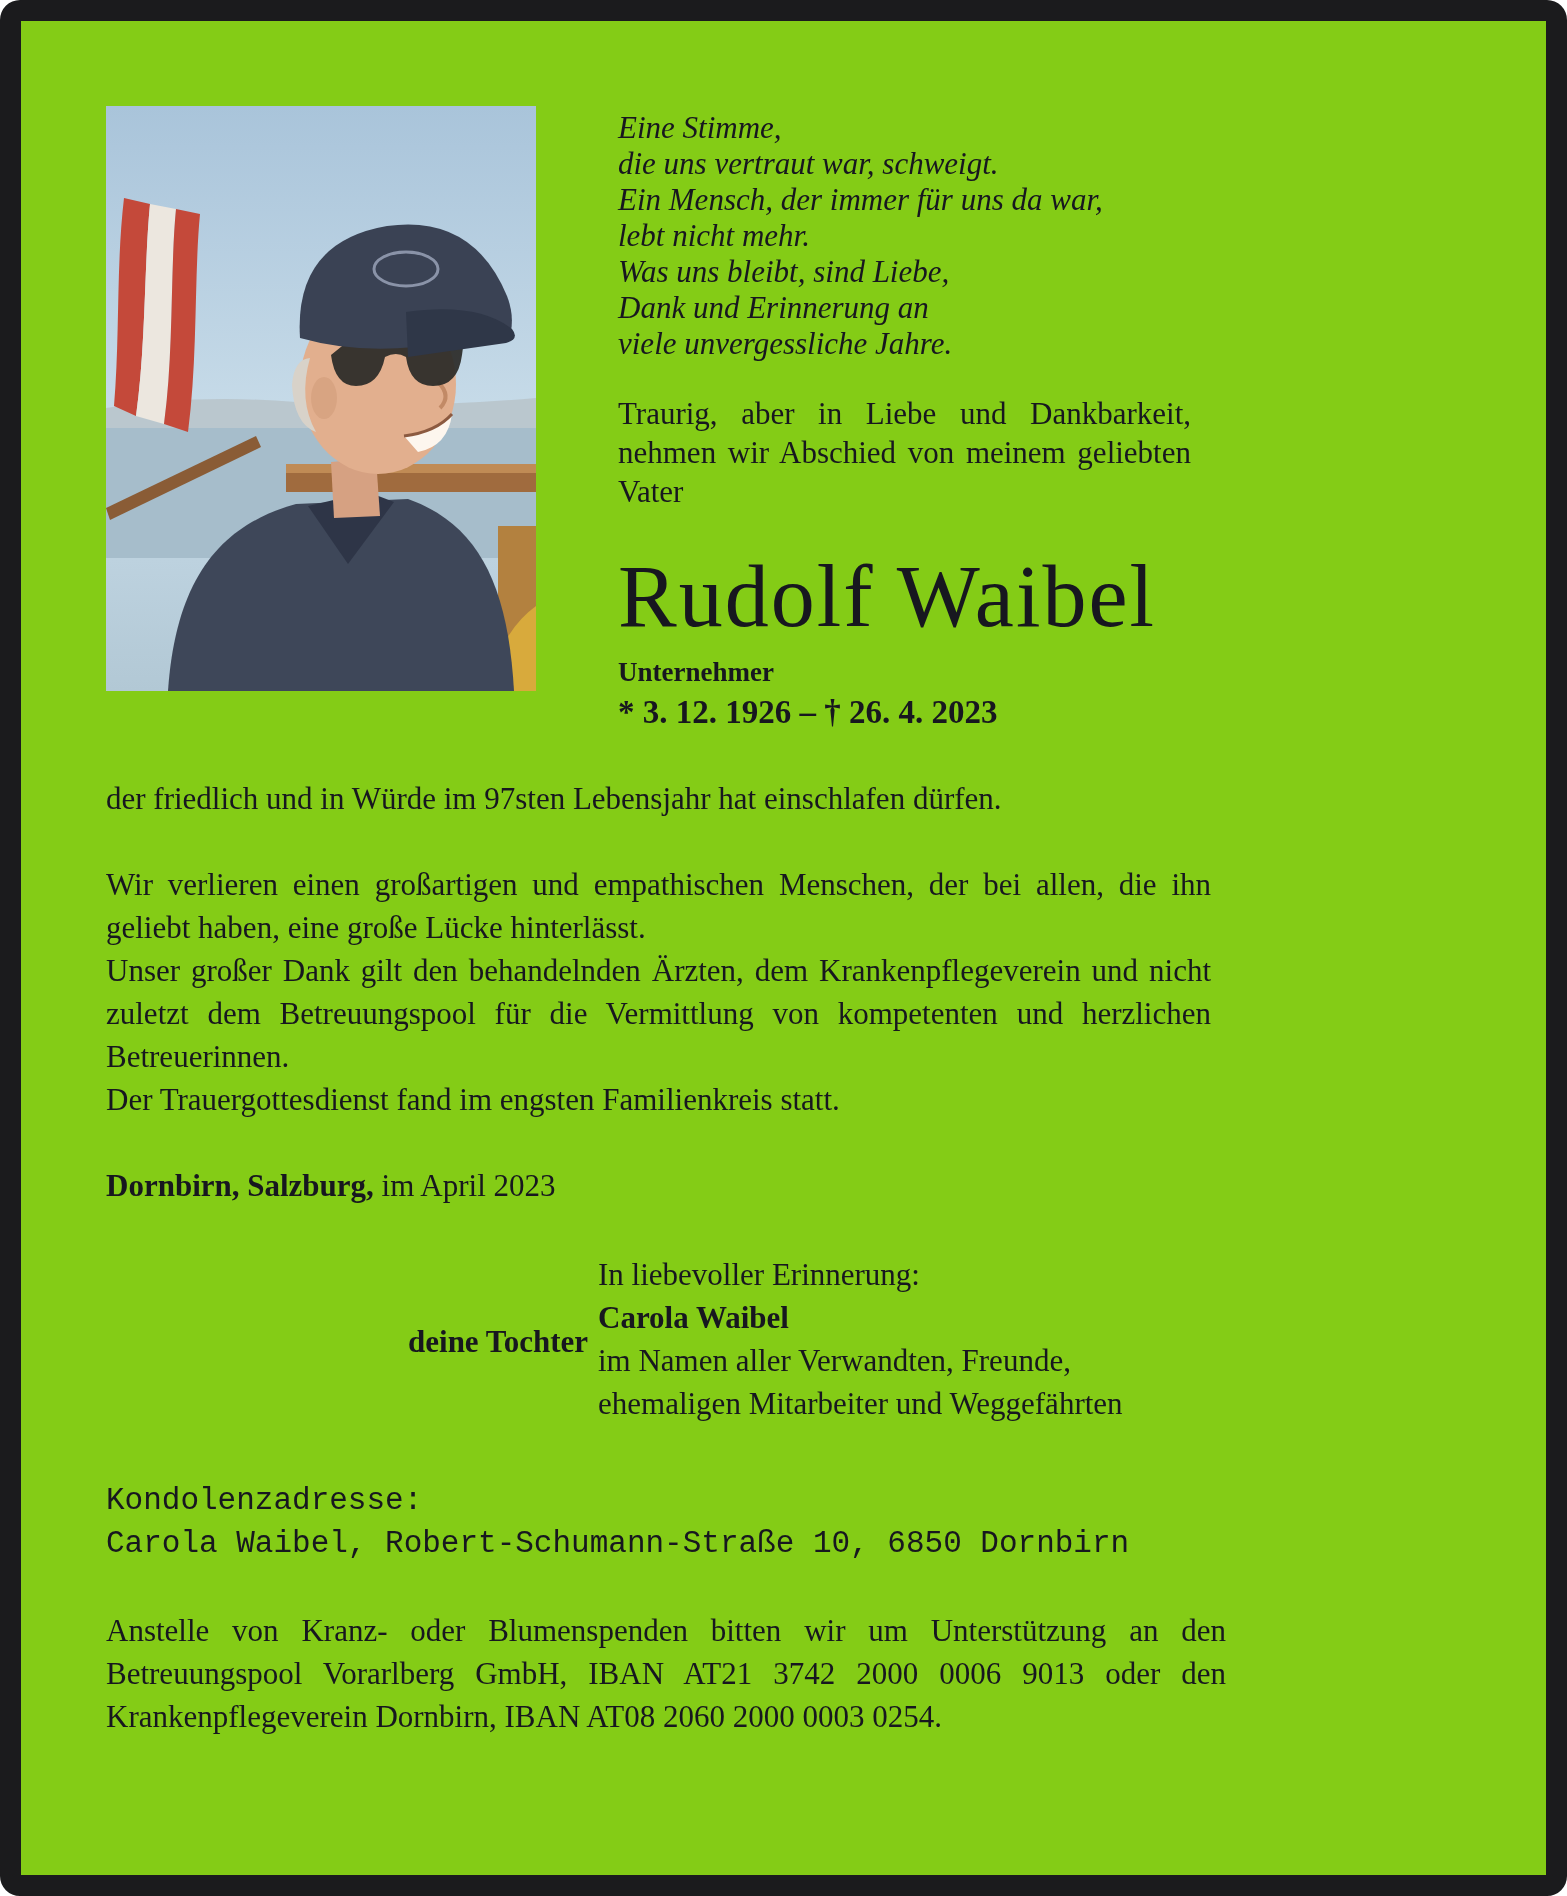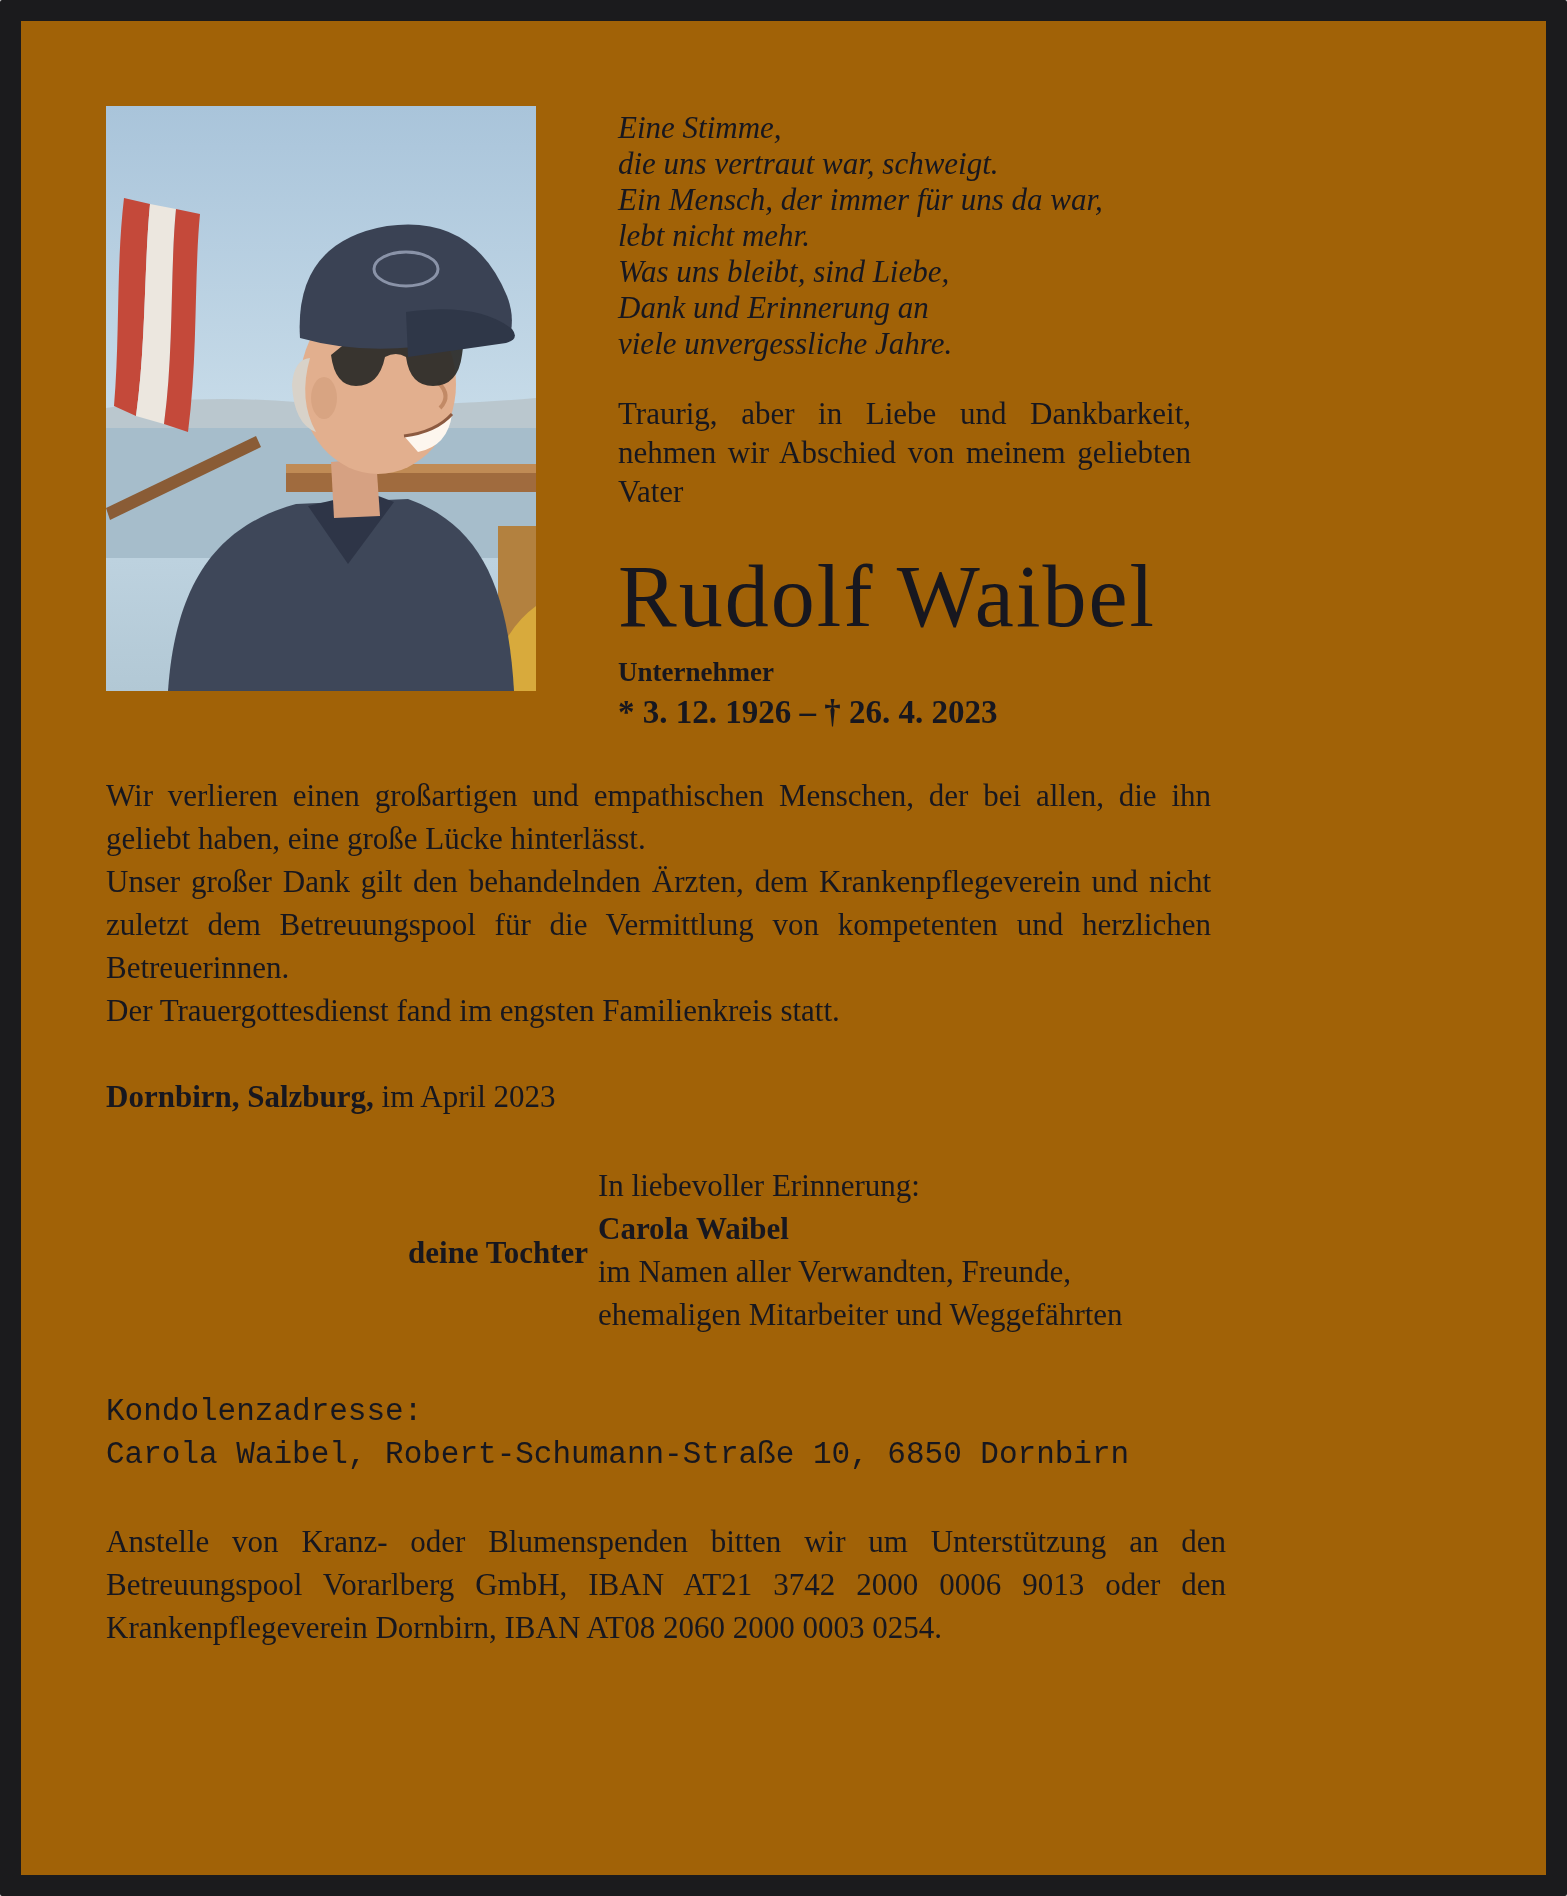--- a/index.html
+++ b/index.html
@@ -1,23 +1,23 @@
 <!DOCTYPE html>
 <html><head>
 <meta charset="utf-8">
 <style>
   html, body { margin: 0; padding: 0; background: #ffffff; }
   .page {
     position: relative;
     width: 1567px;
     height: 1896px;
     box-sizing: border-box;
-    background: #a16207;
+    background: #84cc16;
     border: 21px solid #1b1b1d;
-    border-radius: 2px;
+    border-radius: 20px;
     font-family: "Liberation Serif", "DejaVu Serif", serif;
     color: #17171f;
     overflow: hidden;
   }
   .content {
     position: absolute;
     left: 85px;
     top: 85px;
     width: 1105px;
   }
@@ -142,20 +142,21 @@
           <div>Dank und Erinnerung an</div>
           <div>viele unvergessliche Jahre.</div>
         </div>
         <div class="intro">Traurig, aber in Liebe und Dankbarkeit, nehmen wir Abschied von meinem geliebten Vater</div>
         <div class="deceased-name">Rudolf Waibel</div>
         <div class="profession">Unternehmer</div>
         <div class="dates">* 3. 12. 1926 – † 26. 4. 2023</div>
       </div>
     </div>
 
+    <div class="bodytext p-first">der friedlich und in Würde im 97sten Lebensjahr hat einschlafen dürfen.</div>
 
     <div class="bodytext p-block">
       <div>Wir verlieren einen großartigen und empathischen Menschen, der bei allen, die ihn geliebt haben, eine große Lücke hinterlässt.</div>
       <div>Unser großer Dank gilt den behandelnden Ärzten, dem Krankenpflegeverein und nicht zuletzt dem Betreuungspool für die Vermittlung von kompetenten und herzlichen Betreuerinnen.</div>
       <div class="last">Der Trauergottesdienst fand im engsten Familienkreis statt.</div>
     </div>
 
     <div class="dateline">
       <span class="b">Dornbirn, Salzburg,</span>
       <span>im April 2023</span>

